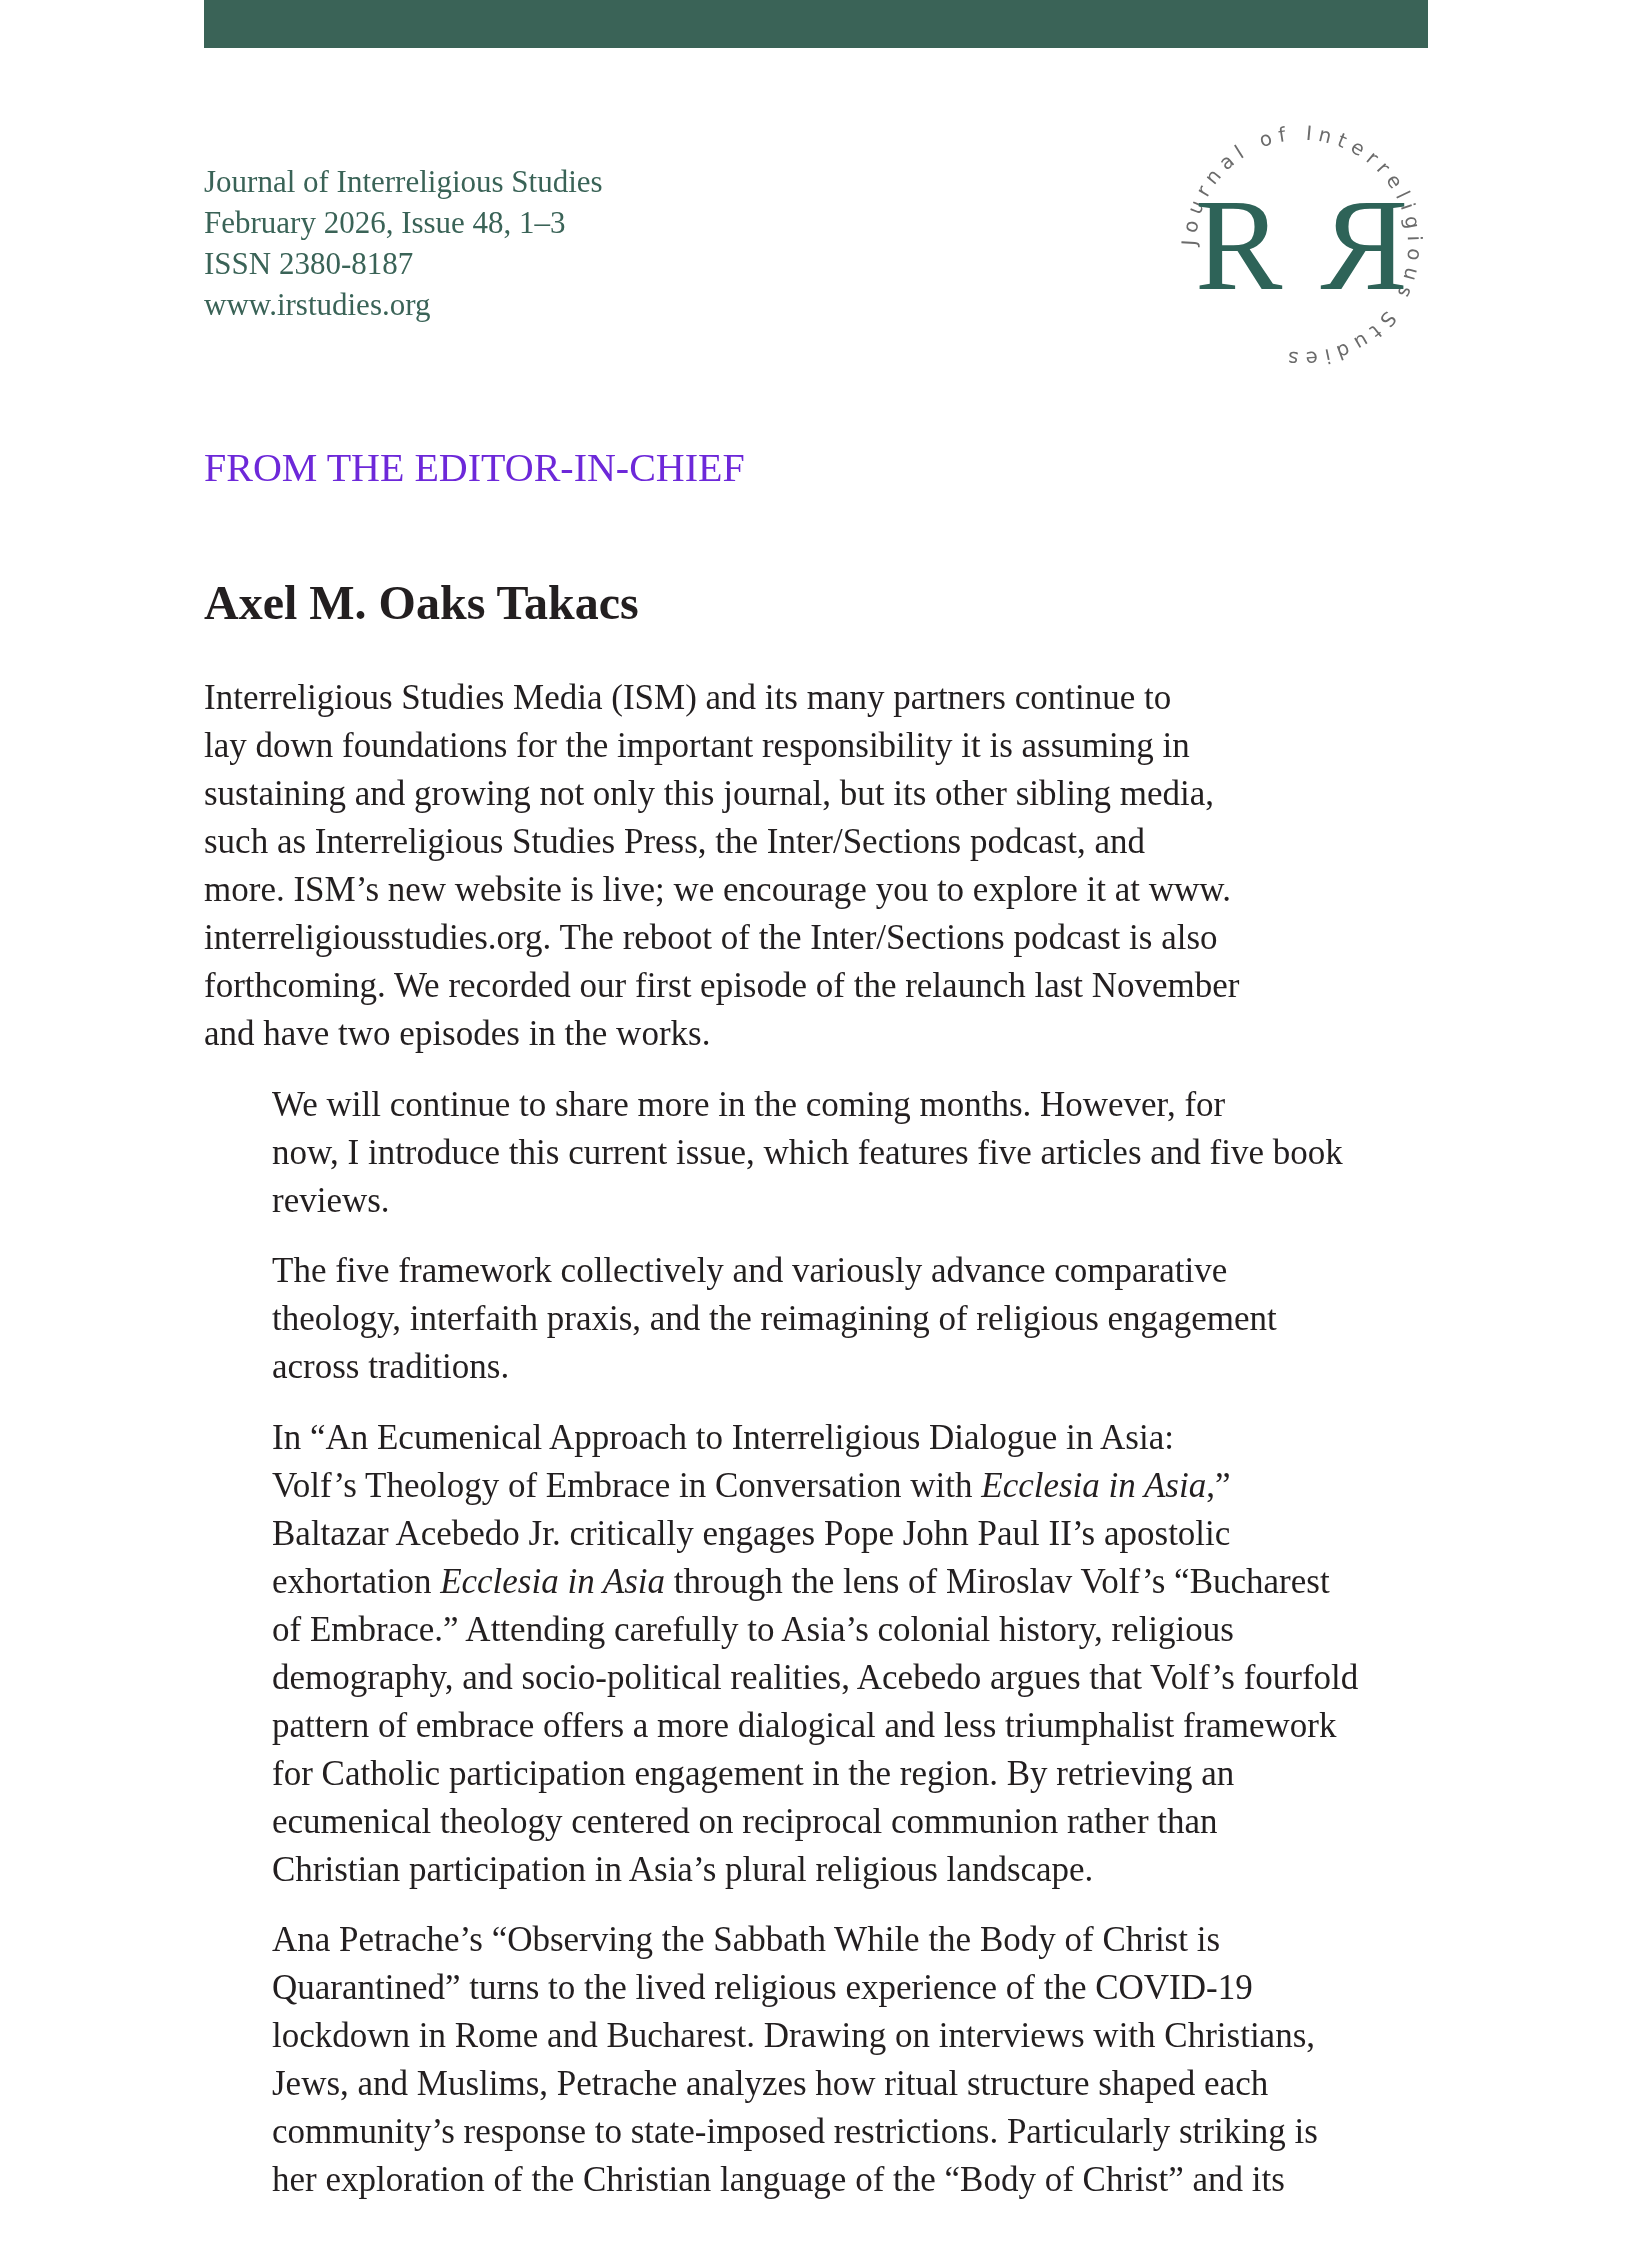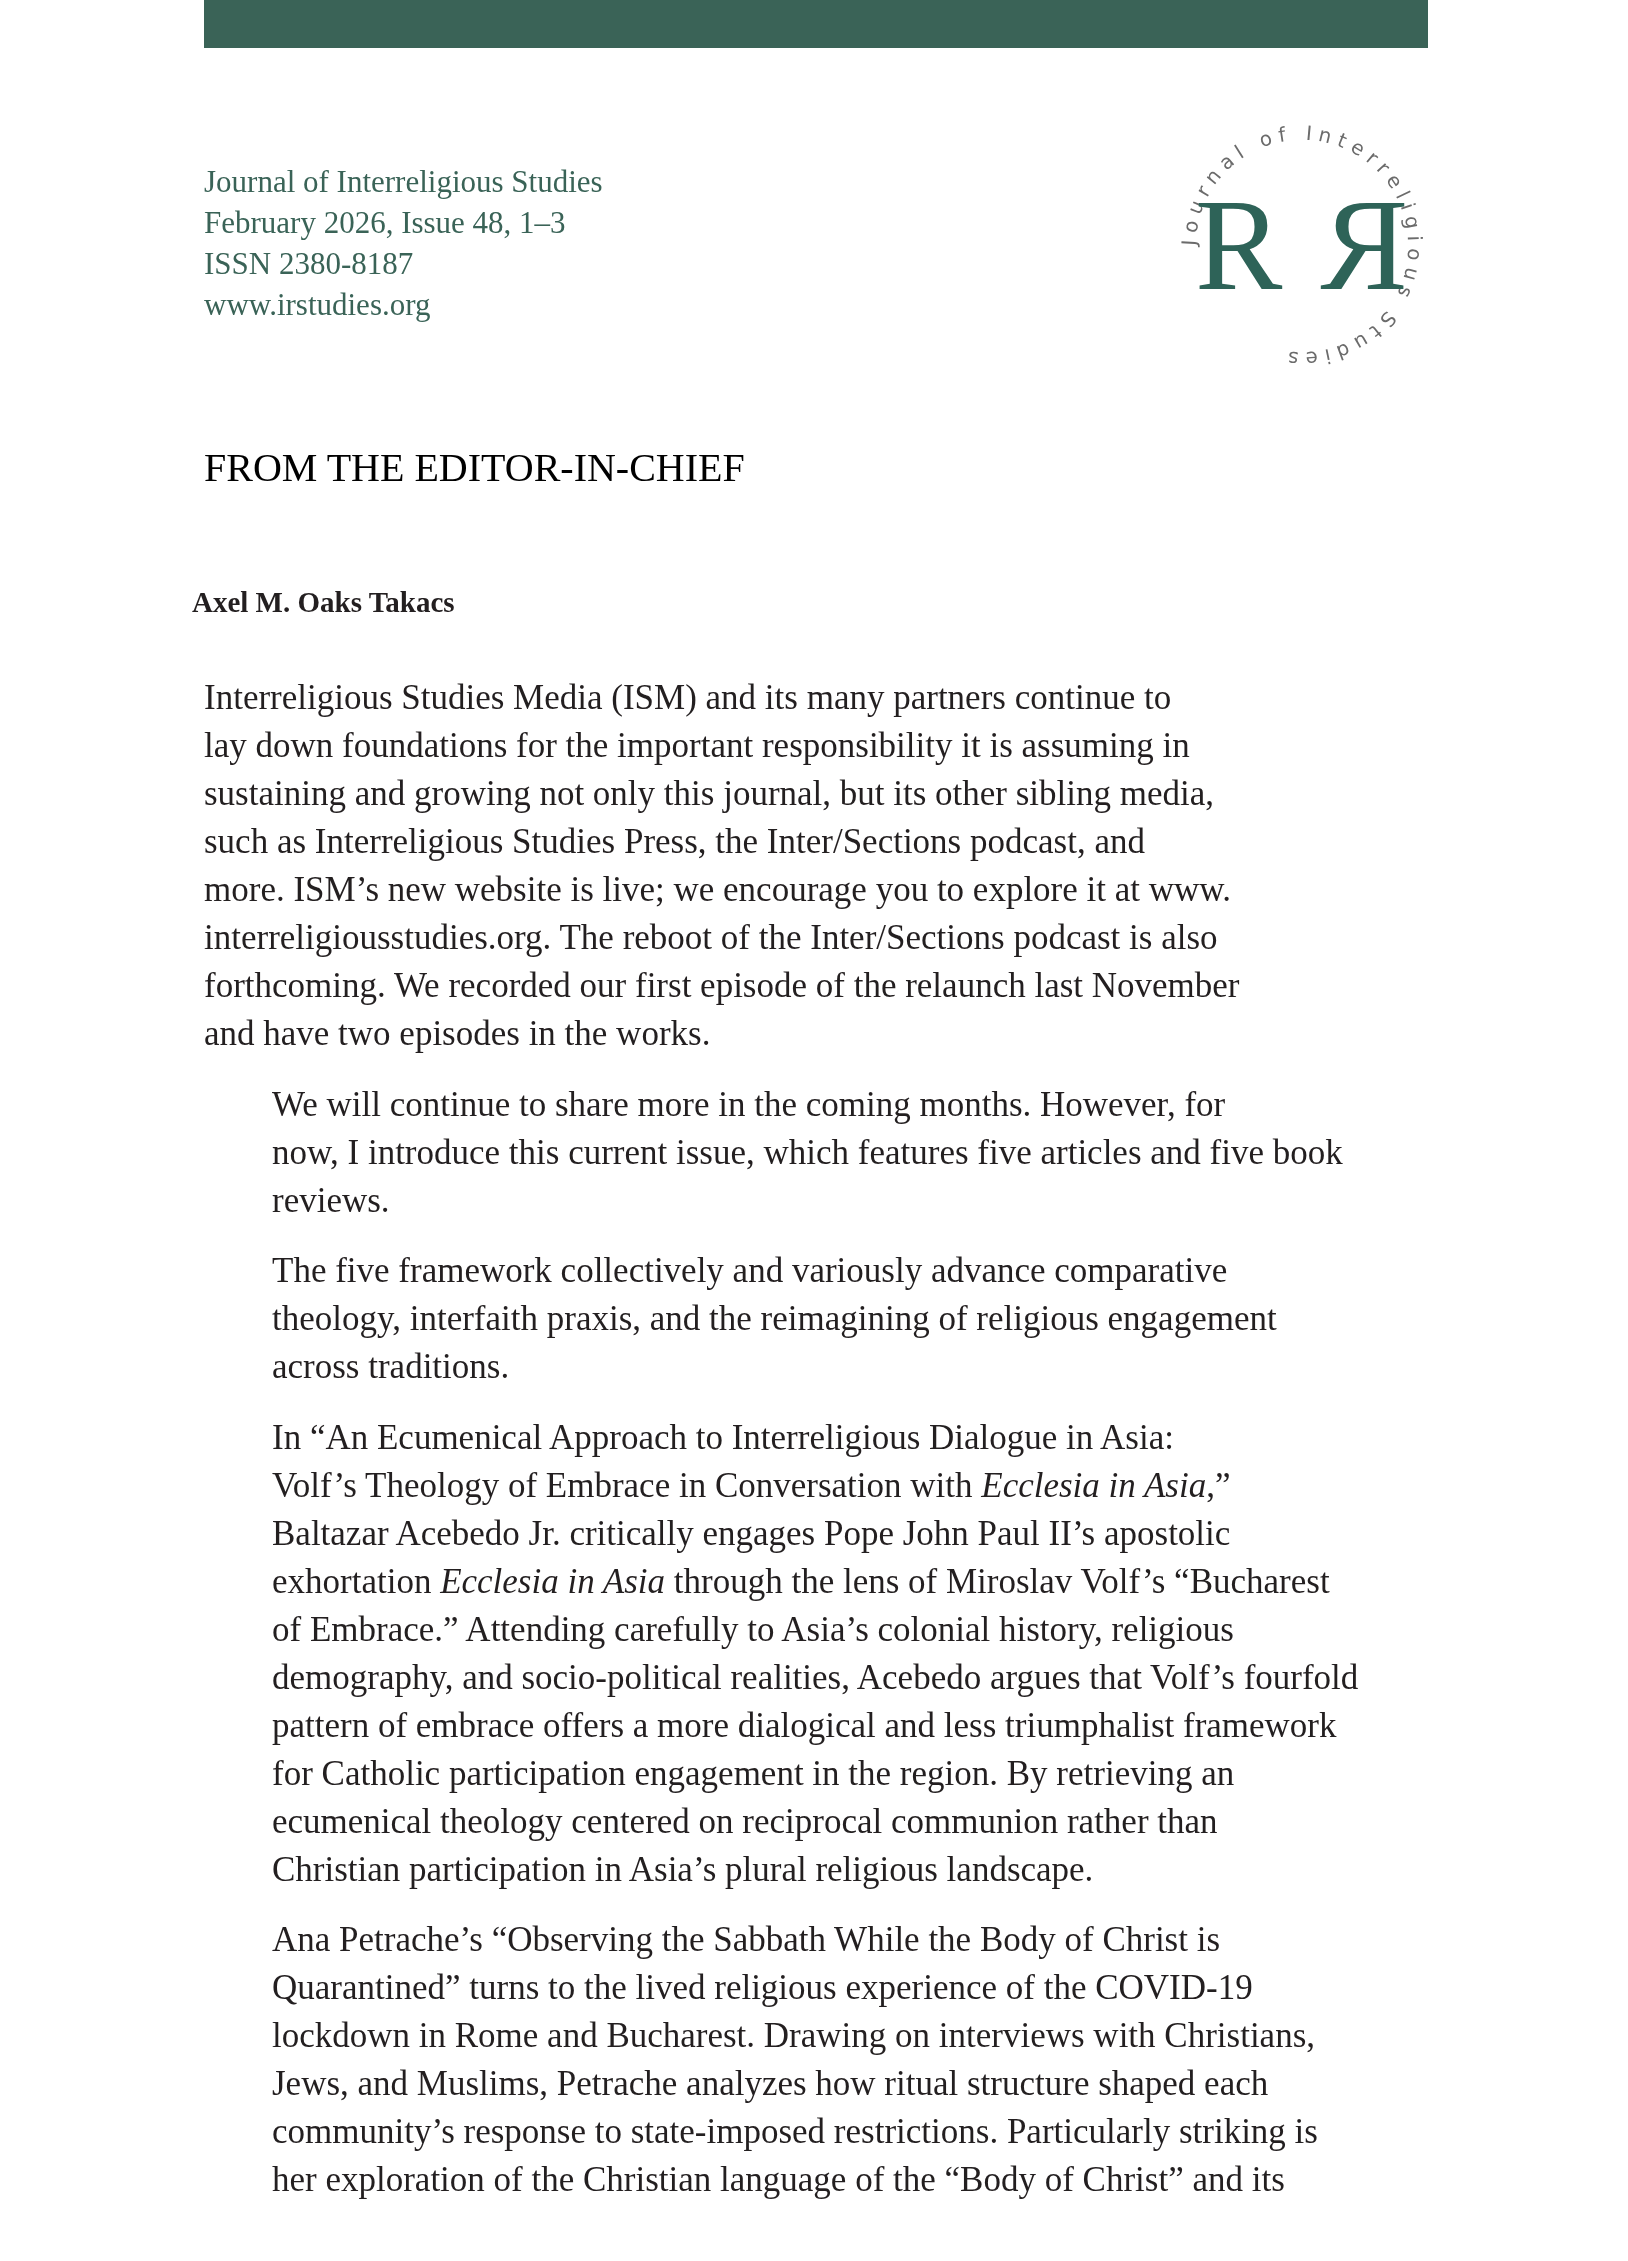--- a/index.html
+++ b/index.html
@@ -42,27 +42,27 @@
     height: 262px;
   }
   .section-title {
     position: absolute;
     left: 204px;
     top: 445px;
     font-size: 40px;
     line-height: 45px;
     letter-spacing: 0px;
     white-space: nowrap;
-    color: #000000;
+    color: #6d28d9;
   }
   .author {
     position: absolute;
-    left: 192px;
+    left: 204px;
     top: 580px;
-    font-size: 29px;
+    font-size: 48px;
     line-height: 45px;
     font-weight: bold;
     white-space: nowrap;
     color: #231f20;
   }
   .body-text {
     position: absolute;
     left: 204px;
     top: 674px;
     width: 1226px;

